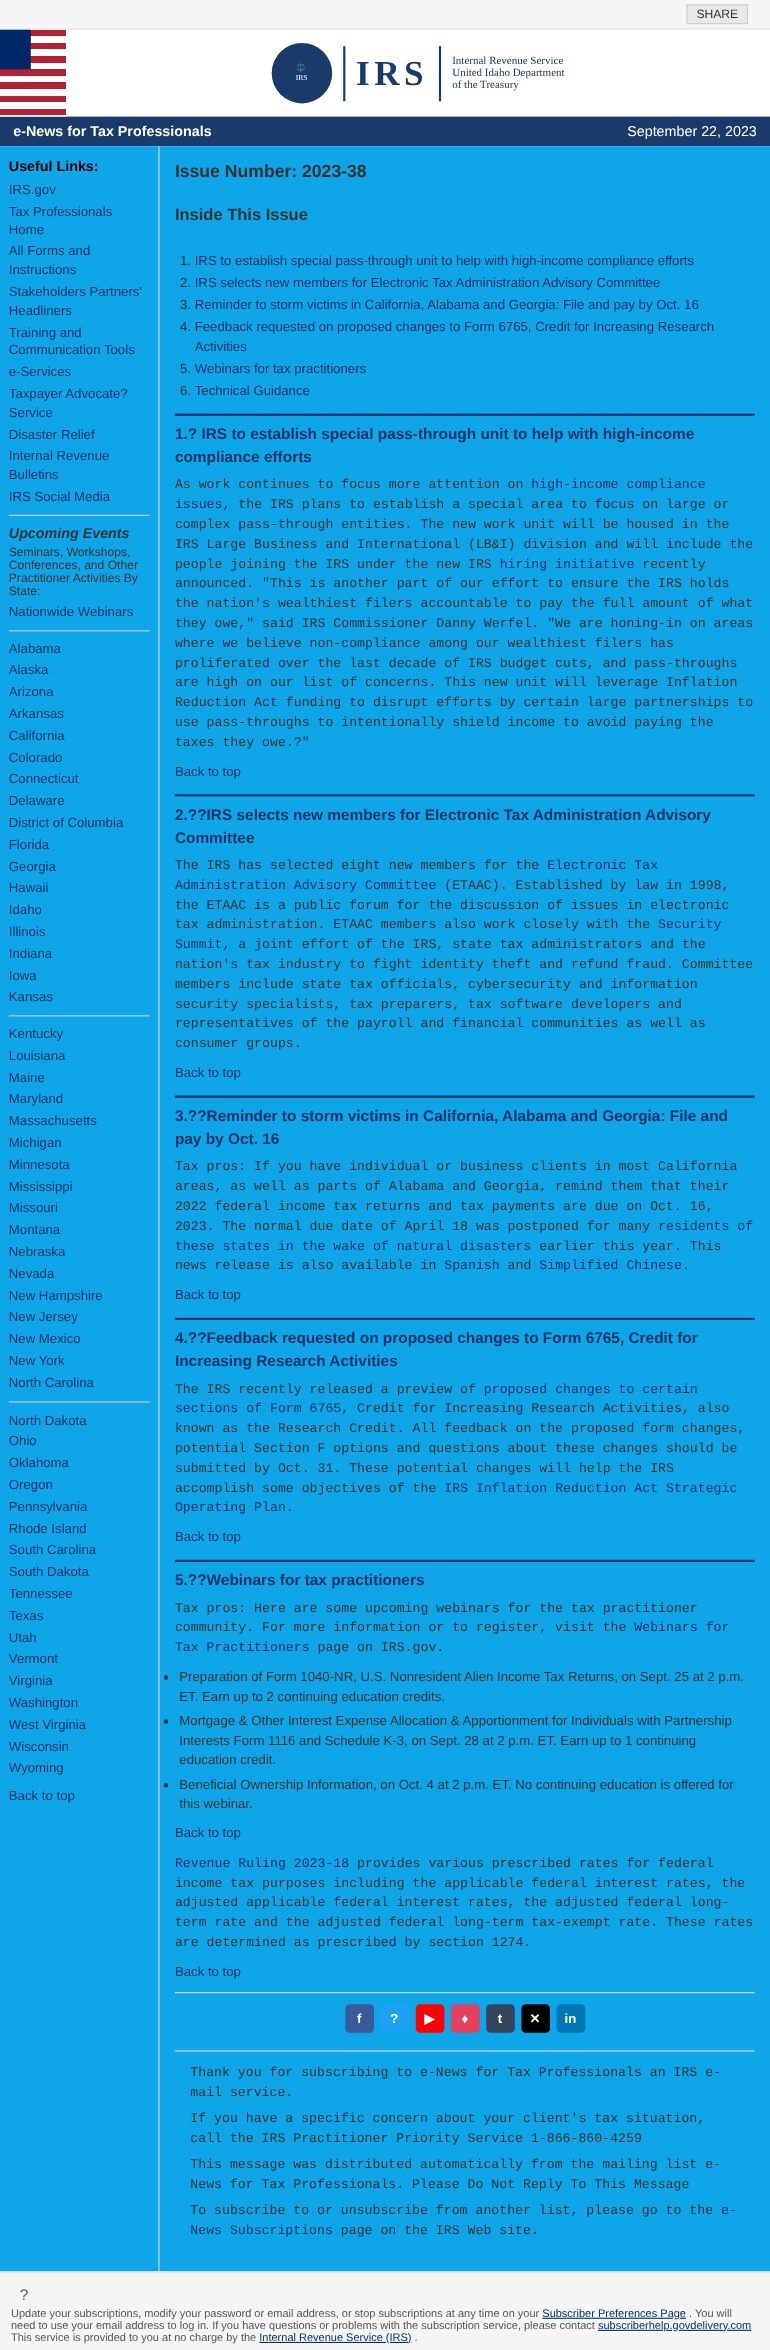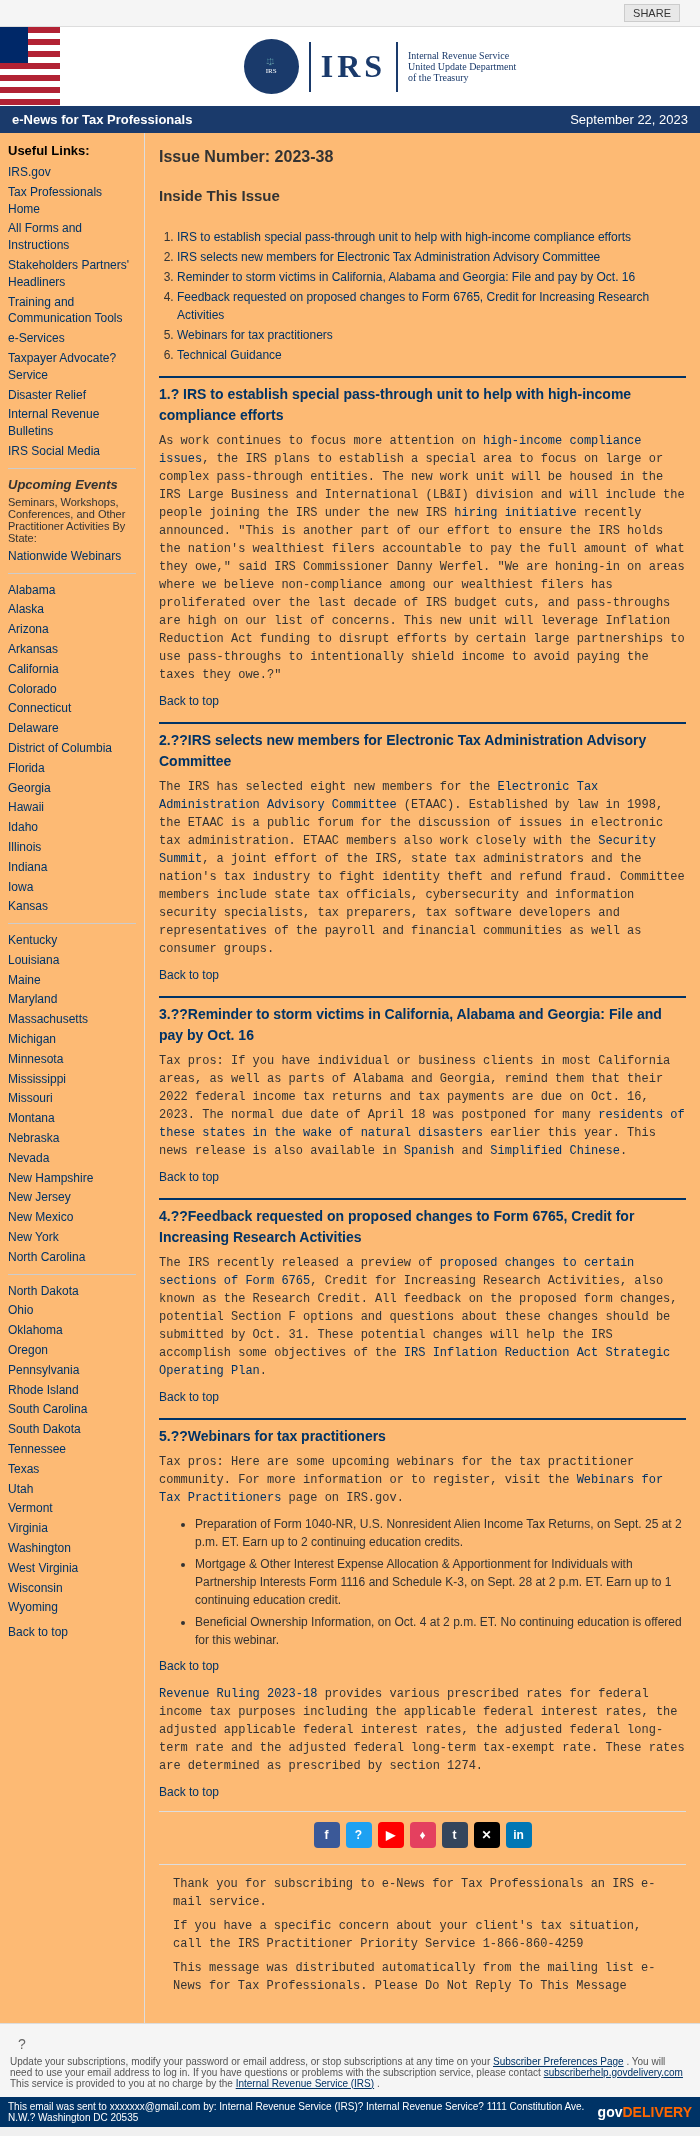--- a/index.html
+++ b/index.html
@@ -10,21 +10,21 @@
     
     .share-bar { background: #f5f5f5; text-align: right; padding: 4px 20px; border-bottom: 1px solid #ddd; font-size: 11px; }
     .share-btn { display: inline-block; background: #e8e8e8; border: 1px solid #ccc; padding: 2px 8px; font-size: 11px; cursor: pointer; color: #333; }
     
     
     .sub-header { background: #1a3a6b; display: flex; justify-content: space-between; align-items: center; padding: 6px 12px; color: #fff; }
     .sub-header .left { font-size: 13px; font-weight: bold; }
     .sub-header .right { font-size: 13px; }
     
     
-    .main-layout { display: flex; background: #fdba74; justify-content: center; }
+    .main-layout { display: flex; background: #0ea5e9; justify-content: center; }
     
     
     .sidebar { width: 145px; min-width: 145px; padding: 10px 8px; border-right: 1px solid #ddd; font-size: 12px; }
     .sidebar-section-title { font-weight: bold; font-size: 13px; margin-bottom: 6px; color: #000; }
     .sidebar a { display: block; color: #003366; text-decoration: none; margin-bottom: 3px; font-size: 12px; line-height: 1.4; }
     .sidebar-divider { border: none; border-top: 1px solid #ccc; margin: 8px 0; }
     .upcoming-title { font-weight: bold; font-size: 13px; margin-bottom: 4px; font-style: italic; }
     .upcoming-sub { font-size: 11px; margin-bottom: 4px; color: #333; }
     .back-to-top-side { color: #003366; text-decoration: none; font-size: 12px; display: block; margin-top: 8px; }
     
@@ -33,21 +33,21 @@
     .issue-number { font-size: 16px; font-weight: bold; margin-bottom: 16px; }
     .inside-title { font-size: 15px; font-weight: bold; margin-bottom: 20px; }
     .toc ol { margin-left: 18px; margin-bottom: 12px; }
     .toc ol li { margin-bottom: 2px; }
     .toc a { color: #003366; text-decoration: none; }
     .section-header { font-size: 14px; font-weight: bold; color: #000; margin: 12px 0 6px 0; border-top: 2px solid #003366; padding-top: 6px; }
     .section-header a { color: #003366; text-decoration: none; }
     .content p { margin-bottom: 8px; font-size: 12px; line-height: 1.5; font-family: Liberation Mono, monospace; }
     .content a { color: #003366; text-decoration: none; }
     .back-to-top { color: #003366; text-decoration: none; font-size: 12px; display: block; margin: 6px 0 10px 0; }
-    .content ul { margin-left: 36px; margin-bottom: 8px; }
+    .content ul { margin-left: 4px; margin-bottom: 8px; }
     .content ul li { margin-bottom: 4px; }
     
     
     .footer-social { text-align: center; padding: 10px; border-top: 1px solid #ddd; }
     .social-icons { display: flex; justify-content: center; gap: 6px; margin-bottom: 6px; }
     .social-icon { width: 26px; height: 26px; border-radius: 4px; display: flex; align-items: center; justify-content: center; color: #fff; font-size: 12px; font-weight: bold; }
     .si-fb { background: #3b5998; }
     .si-tw { background: #1da1f2; }
     .si-yt { background: #ff0000; }
     .si-in { background: #e4405f; }
@@ -103,21 +103,21 @@
     <div class="header-main">
       <div class="irs-branding">
         <div class="irs-seal">
           <div class="irs-seal-inner">⚖️<br>IRS</div>
         </div>
         <div class="irs-vertical-line"></div>
         <div class="irs-text-big">IRS</div>
         <div class="irs-vertical-line"></div>
         <div class="irs-subtitle">
           <div>Internal Revenue Service</div>
-          <div>United Update Department</div>
+          <div>United Idaho Department</div>
           <div>of the Treasury</div>
         </div>
       </div>
     </div>
   </div>
 
   <div class="sub-header">
     <span class="left">e-News for Tax Professionals</span>
     <span class="right">September 22, 2023</span>
   </div>
@@ -264,20 +264,25 @@
           <div class="social-icon si-tu">t</div>
           <div class="social-icon si-tw2">✕</div>
           <div class="social-icon si-li">in</div>
         </div>
       </div>
 
       <div class="footer-content">
         <p>Thank you for subscribing to e-News for Tax Professionals an IRS e-mail service.</p>
         <p>If you have a specific concern about your client's tax situation, call the IRS Practitioner Priority Service 1-866-860-4259</p>
         <p><span>This message was distributed automatically from the mailing list e-News for Tax Professionals. Please Do Not Reply To This Message</span></p>
+        <p>
+          <span>To subscribe to or unsubscribe from another list, please go to the </span>
+          <a href="#">e-News Subscriptions</a>
+          <span> page on the IRS Web site.</span>
+        </p>
       </div>
     </div>
   </div>
 
   <div class="footer-bottom">
     <div class="question-mark">?</div>
     <p>
       <span>Update your subscriptions, modify your password or email address, or stop subscriptions at any time on your </span>
       <a href="#">Subscriber Preferences Page</a>
       <span>. You will need to use your email address to log in. If you have questions or problems with the subscription service, please contact </span>

